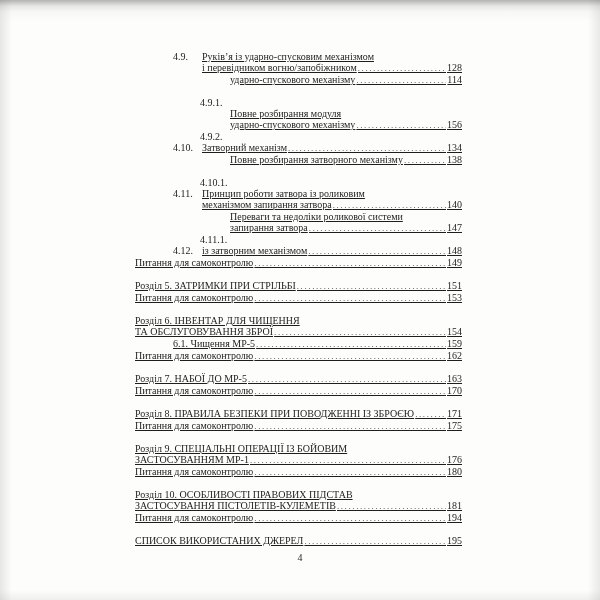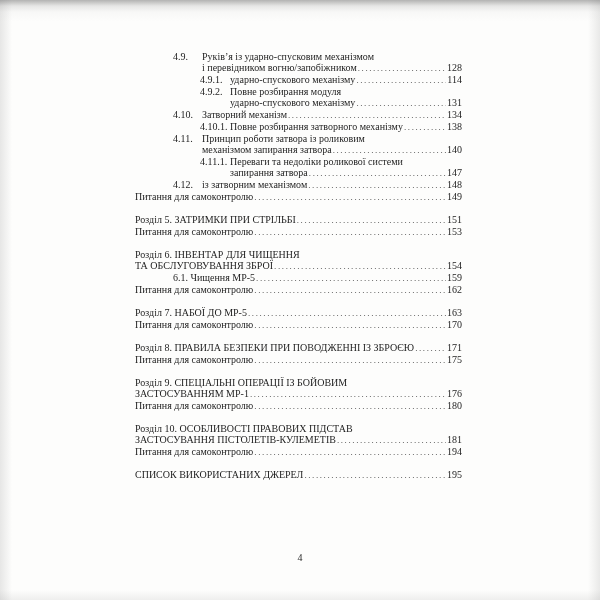--- a/index.html
+++ b/index.html
@@ -30,22 +30,22 @@
     position:absolute;
     left:135px; top:51px;
     width:327px;
     font-size:10px;
     line-height:11px;
   }
   .entry { display:flex; align-items:flex-start; }
   .entry.lvl2 { padding-left:38px; }
   .entry.lvl3 { padding-left:65px; }
   .lbl { flex:none; min-width:27px; padding-right:2px; white-space:nowrap; }
-  .lvl3 .lbl { min-width:28px; }
-  .body { flex:1; min-width:0; }
+  .lvl3 .lbl { min-width:28px;margin-top:23px; }
+  .body { flex:1; min-width:0;text-decoration:underline; }
   .tline { display:flex; align-items:baseline; }
   .t { white-space:nowrap; }
   .leader {
     flex:1; min-width:0;
     overflow:hidden; white-space:nowrap;
     margin:0 1px;
     color:#2c2c2c;
     letter-spacing:1.6px;
     font-size:9px;
   }
@@ -92,21 +92,21 @@
       </div>
       <div class="entry lvl3">
         <span class="lbl">4.9.2.</span>
         <div class="body">
           <div class="tline">
             <span class="t">Повне розбирання модуля</span>
           </div>
           <div class="tline">
             <span class="t">ударно-спускового механізму</span>
             <span class="leader"></span>
-            <span class="pg">131</span>
+            <span class="pg">156</span>
           </div>
         </div>
       </div>
       <div class="entry lvl2">
         <span class="lbl">4.10.</span>
         <div class="body">
           <div class="tline">
             <span class="t">Затворний механізм</span>
             <span class="leader"></span>
             <span class="pg">134</span>

